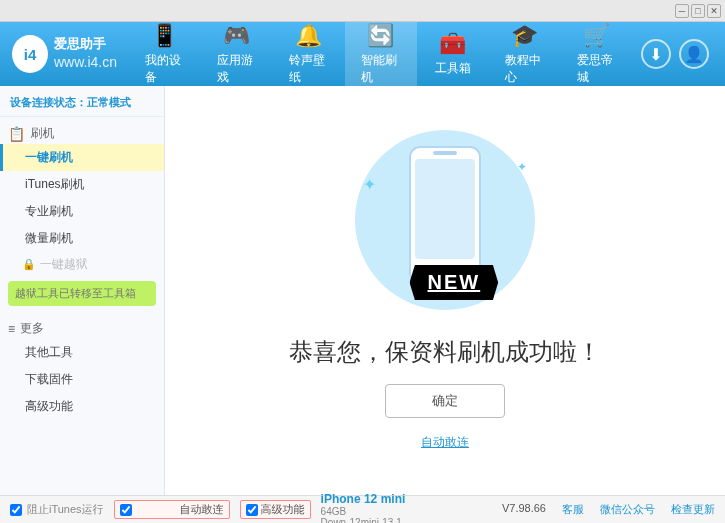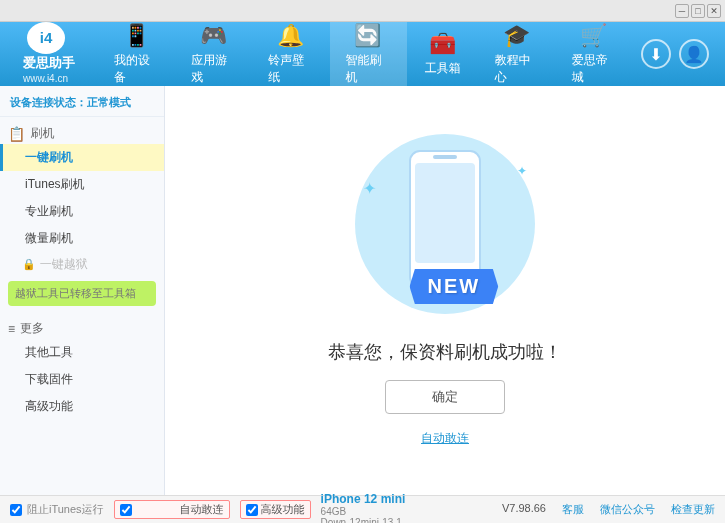--- a/index.html
+++ b/index.html
@@ -29,21 +29,21 @@
 
     
     .nav-bar {
       height: 64px;
       background: linear-gradient(180deg, #4db8f5 0%, #2196d3 100%);
       display: flex;
       align-items: stretch;
       padding: 0 8px;
     }
     .nav-logo {
-      display: flex; align-items: center; padding: 0 12px 0 4px; min-width: 90px; flex-direction: column;
+      display: flex; align-items: center; padding: 0 12px 0 4px; min-width: 90px;
     }
     .logo-circle {
       width: 38px; height: 38px; background: #fff; border-radius: 50%;
       display: flex; align-items: center; justify-content: center; font-size: 18px; color: #2196d3; font-weight: bold; margin-right: 6px;
     }
     .logo-text { color: #fff; font-size: 10px; line-height: 1.4; }
     .nav-items {
       display: flex; align-items: stretch; flex: 1;
     }
     .nav-item {
@@ -144,36 +144,37 @@
     }
     .phone-svg {
       position: absolute;
       left: 50%; top: 50%;
       transform: translate(-50%, -52%);
     }
     .new-badge {
       position: absolute;
       bottom: 20px; left: 50%;
       transform: translateX(-40%);
-      background: #3b82f6;
+      background: #000000;
       color: #fff;
       font-size: 20px; font-weight: 900;
       padding: 6px 18px;
       clip-path: polygon(6% 0%, 94% 0%, 100% 50%, 94% 100%, 6% 100%, 0% 50%);
       letter-spacing: 2px;
       text-shadow: 1px 1px 2px rgba(0,0,0,0.2);
+      text-decoration: underline;
     }
     .star-left {
       position: absolute; top: 55px; left: 28px; color: #6dd0f5; font-size: 16px;
     }
     .star-right {
       position: absolute; top: 40px; right: 28px; color: #6dd0f5; font-size: 12px;
     }
     .congrats-text {
-      font-size: 18px; color: #333; font-weight: 500; text-align: center;
+      font-size: 24px; color: #333; font-weight: 500; text-align: center;
     }
     .confirm-btn {
       width: 120px; height: 34px;
       background: #fff; border: 1px solid #bbb; border-radius: 4px;
       cursor: pointer; font-size: 13px; color: #555;
       display: flex; align-items: center; justify-content: center;
     }
     .back-link {
       font-size: 12px; color: #2196d3; cursor: pointer; text-decoration: underline;
     }
@@ -194,21 +195,21 @@
   <div class="title-bar-btn close">
     <span>✕</span>
   </div>
 </div>
 
 <div class="nav-bar">
   <div class="nav-logo">
     <div class="logo-circle" style="font-size:15px;font-weight:900;color:#2196d3;">i4</div>
     <div class="logo-text">
       <div style="font-size:13px;font-weight:bold;">爱思助手</div>
-      <div style="font-size:10px;opacity:0.85;">www.i4.cn</div>
+      <div style="font-size:14px;opacity:0.85;">www.i4.cn</div>
     </div>
   </div>
   <div class="nav-items">
 
   <div class="nav-item">
         <span class="nav-icon">📱</span>
         <span>我的设备</span>
       </div>
       <div class="nav-item">
         <span class="nav-icon">🎮</span>

